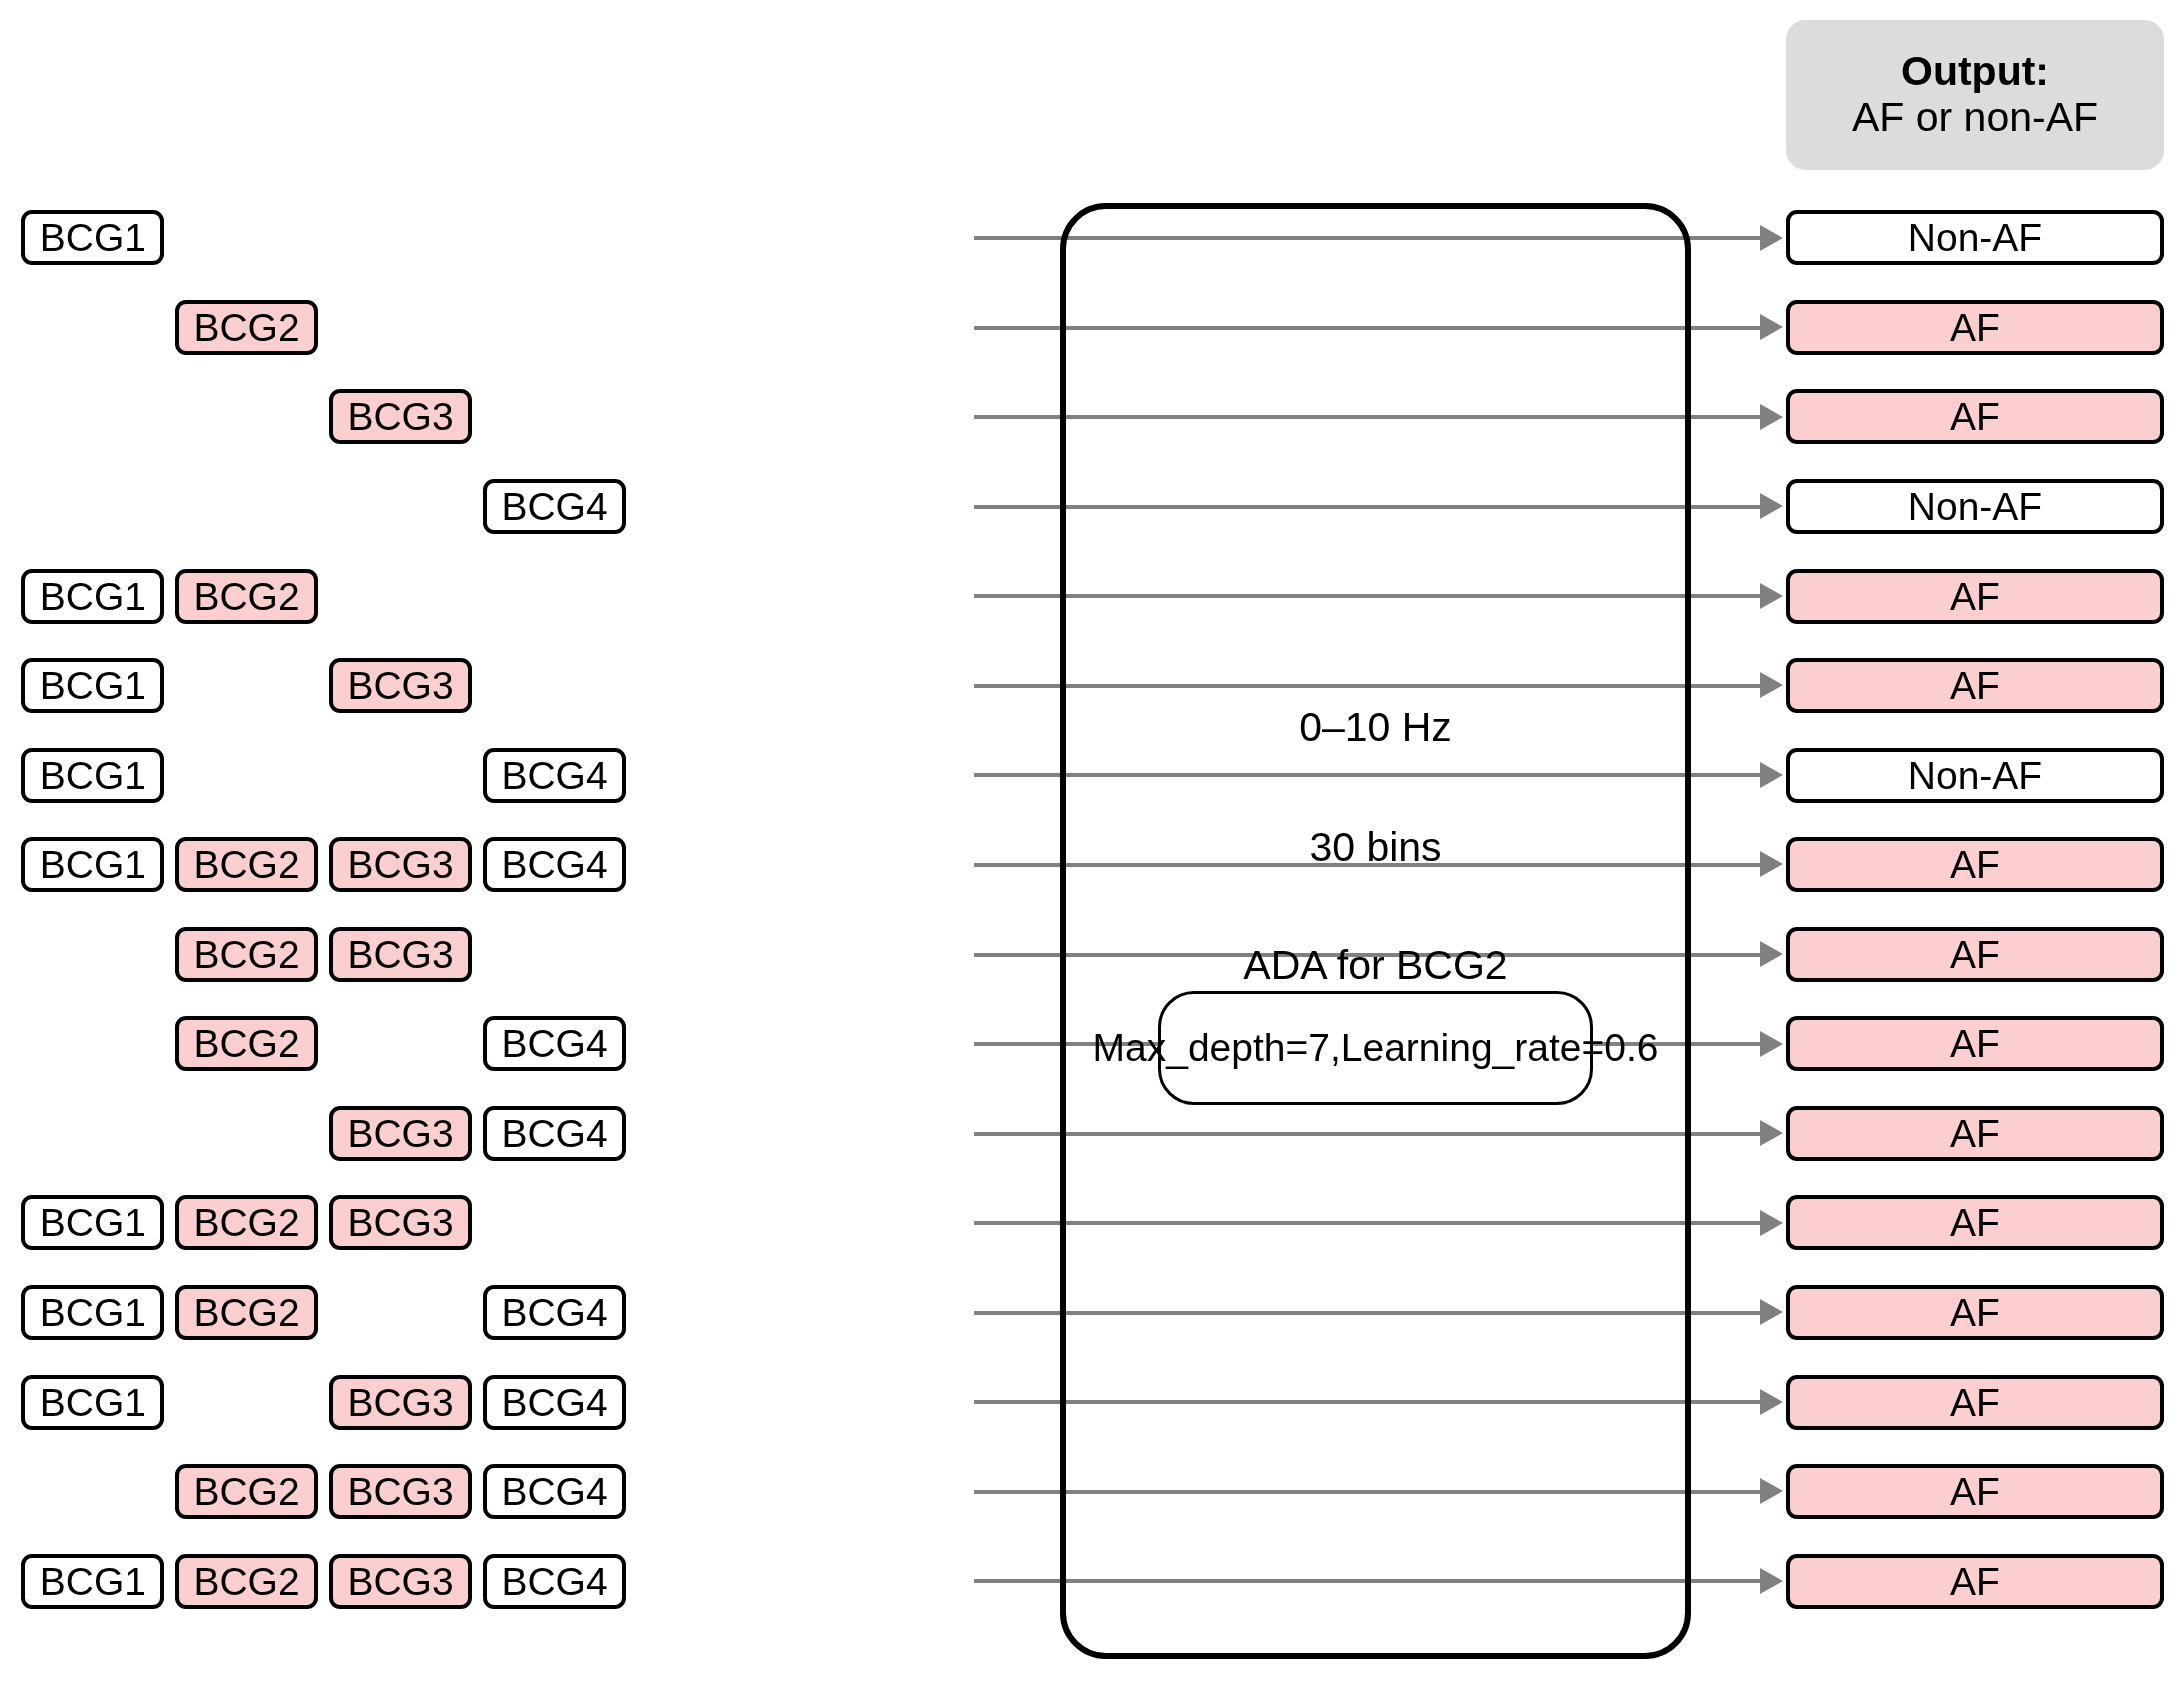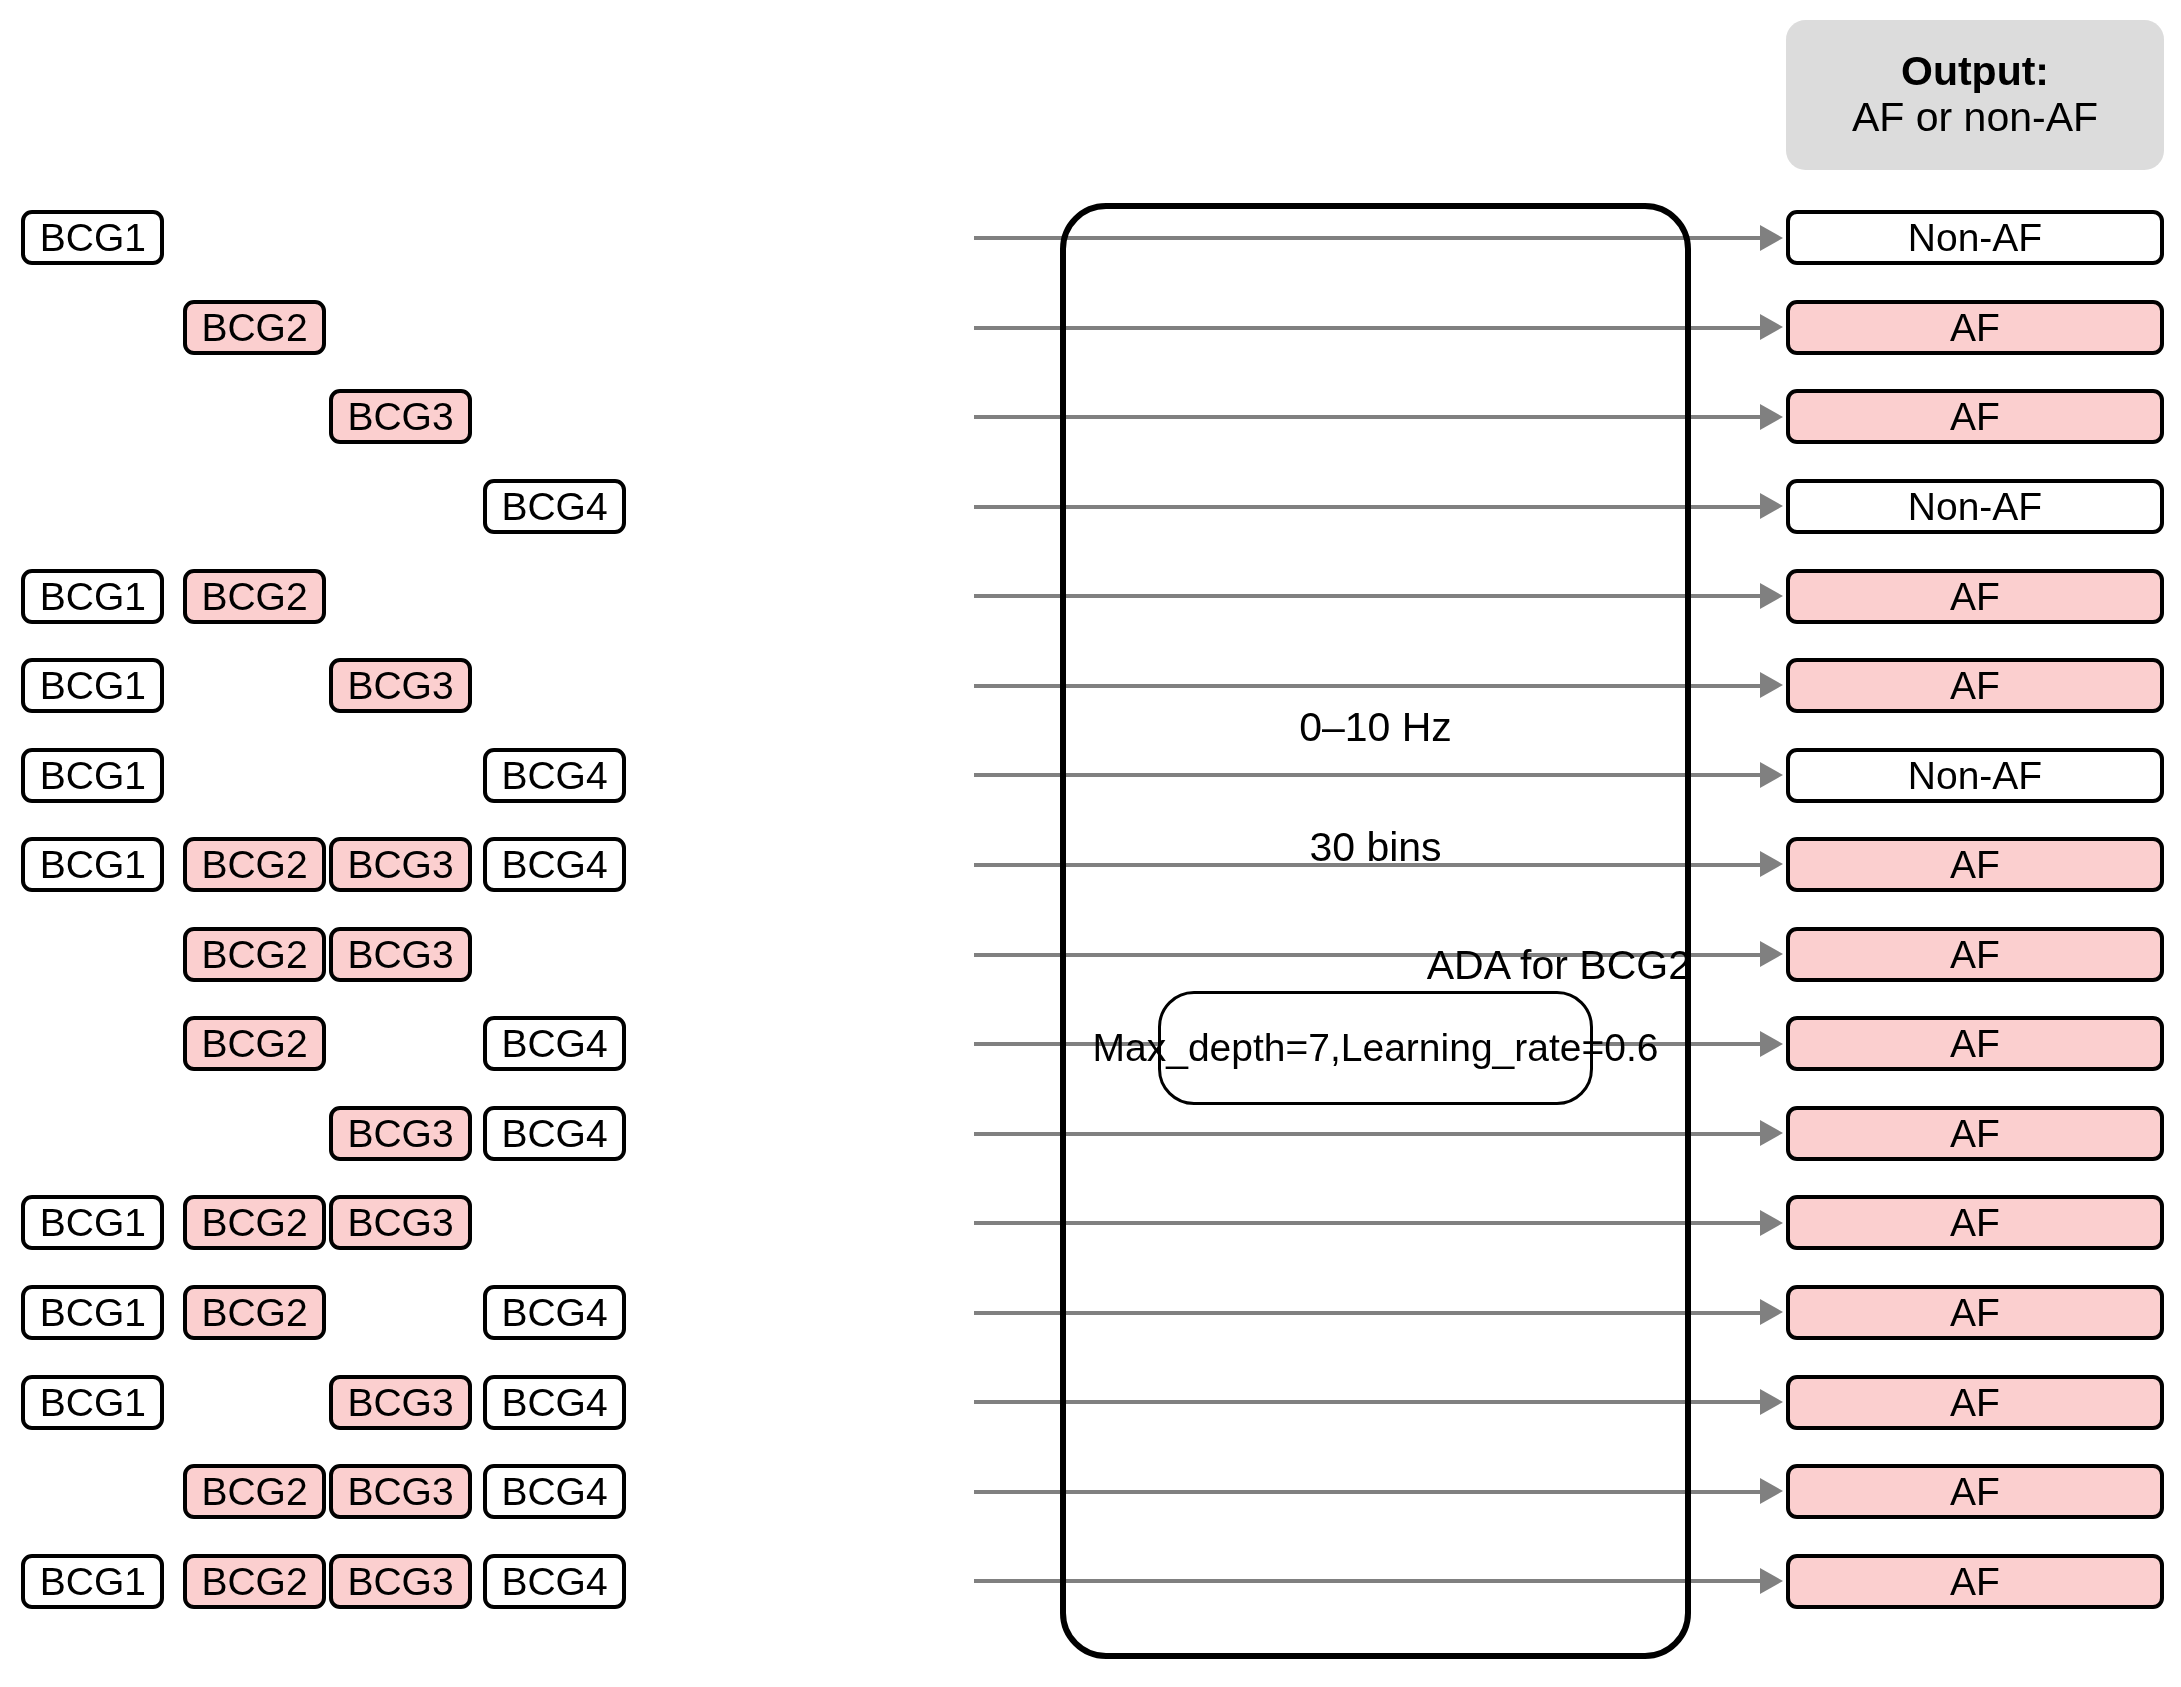--- a/index.html
+++ b/index.html
@@ -54,21 +54,21 @@
     white-space: nowrap;
     text-align: right;
   }
   .pill.pink { background: #fbcfcf; }
 
   .sensor { width: 143px; height: 55px; }
   .outbox { width: 378px; height: 55px; font-size: 39px; }
 
   
   .col1 { left: 21.4px; }
-  .col2 { left: 175px; margin-left: 8px; }
+  .col2 { left: 175px; }
   .col3 { left: 329px; }
   .col4 { left: 483px; }
 
   
   .wire {
     position: absolute;
     left: 974px;
     width: 802px;
     height: 3.6px;
     background: #808080;
@@ -97,21 +97,21 @@
   .center-note {
     position: absolute;
     width: 631px;
     left: 1060px;
     text-align: center;
     font-size: 41px;
     white-space: nowrap;
   }
   #note-freq { top: 704px; }
   #note-bins { top: 824px; }
-  #note-algo { top: 942px; text-align: right; }
+  #note-algo { top: 942px; }
   #params-box {
     position: absolute;
     left: 1158px;
     top: 991px;
     width: 435px;
     height: 114px;
     box-sizing: border-box;
     border: 3.6px solid #000000;
     border-radius: 36px;
     background: #ffffff;

